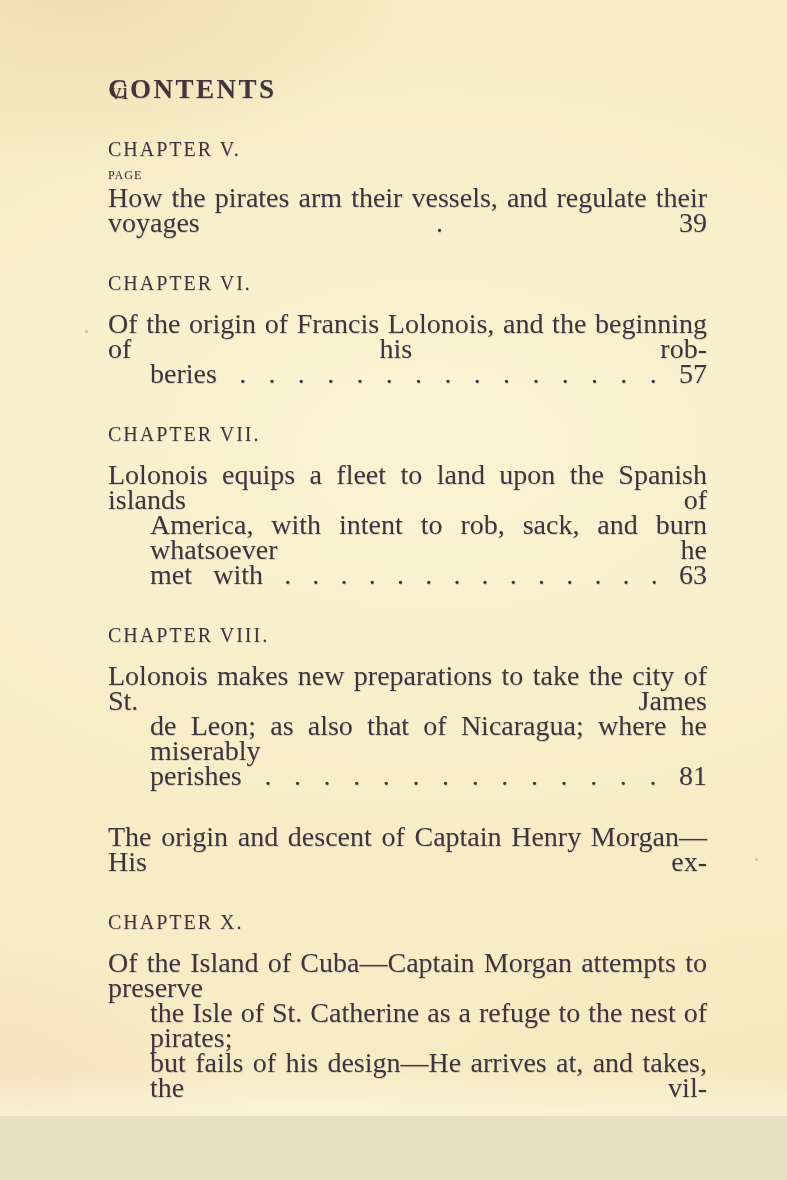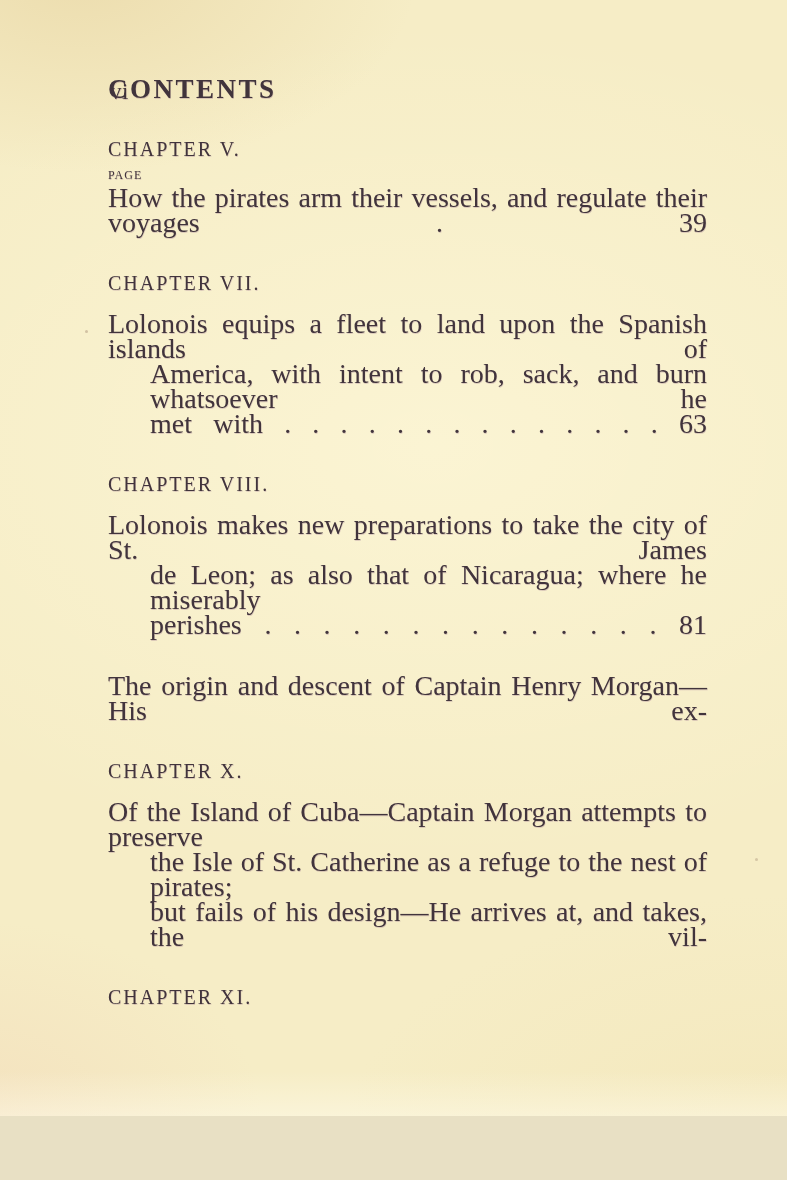--- a/index.html
+++ b/index.html
@@ -104,20 +104,32 @@
     <div class="page-column-label">PAGE</div>
     <div class="entry">
       <div class="toc-line tail">
         <span>How the pirates arm their vessels, and regulate their voyages</span>
         <span class="dots">.</span>
         <span class="pageno">39</span>
       </div>
     </div>
   </section>
 
+  <section class="toc-section">
+    <h2 class="chapter-heading">CHAPTER VI.</h2>
+
+    <div class="entry">
+      <div class="toc-line">Of the origin of Francis Lolonois, and the beginning of his rob-</div>
+            <div class="toc-line tail indent">
+        <span>beries</span>
+        <span class="dots">. . . . . . . . . . . . . . .</span>
+        <span class="pageno">57</span>
+      </div>
+    </div>
+  </section>
 
   <section class="toc-section">
     <h2 class="chapter-heading">CHAPTER VII.</h2>
 
     <div class="entry">
       <div class="toc-line">Lolonois equips a fleet to land upon the Spanish islands of</div>
             <div class="toc-line indent">America, with intent to rob, sack, and burn whatsoever he</div>
             <div class="toc-line tail indent">
         <span>met with</span>
         <span class="dots">. . . . . . . . . . . . . .</span>

